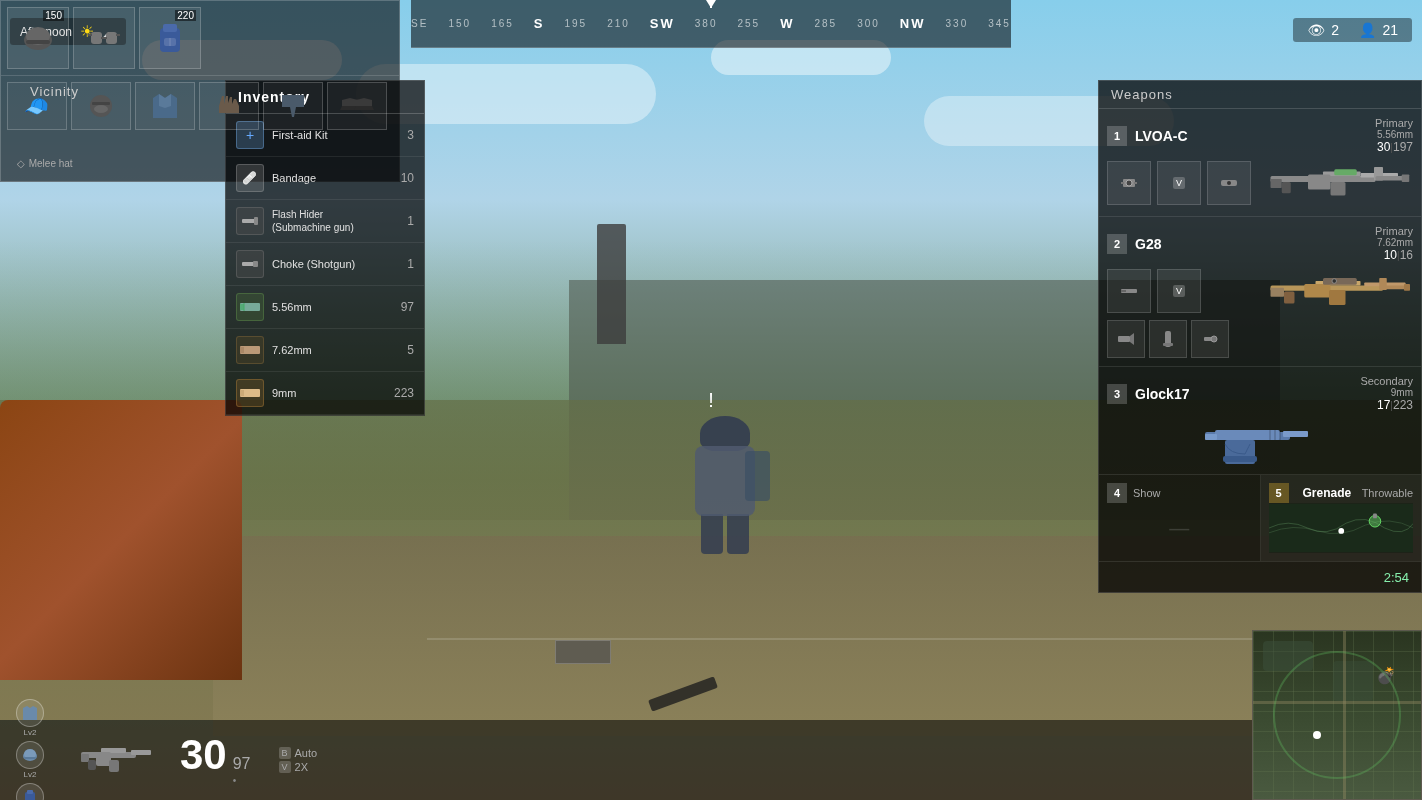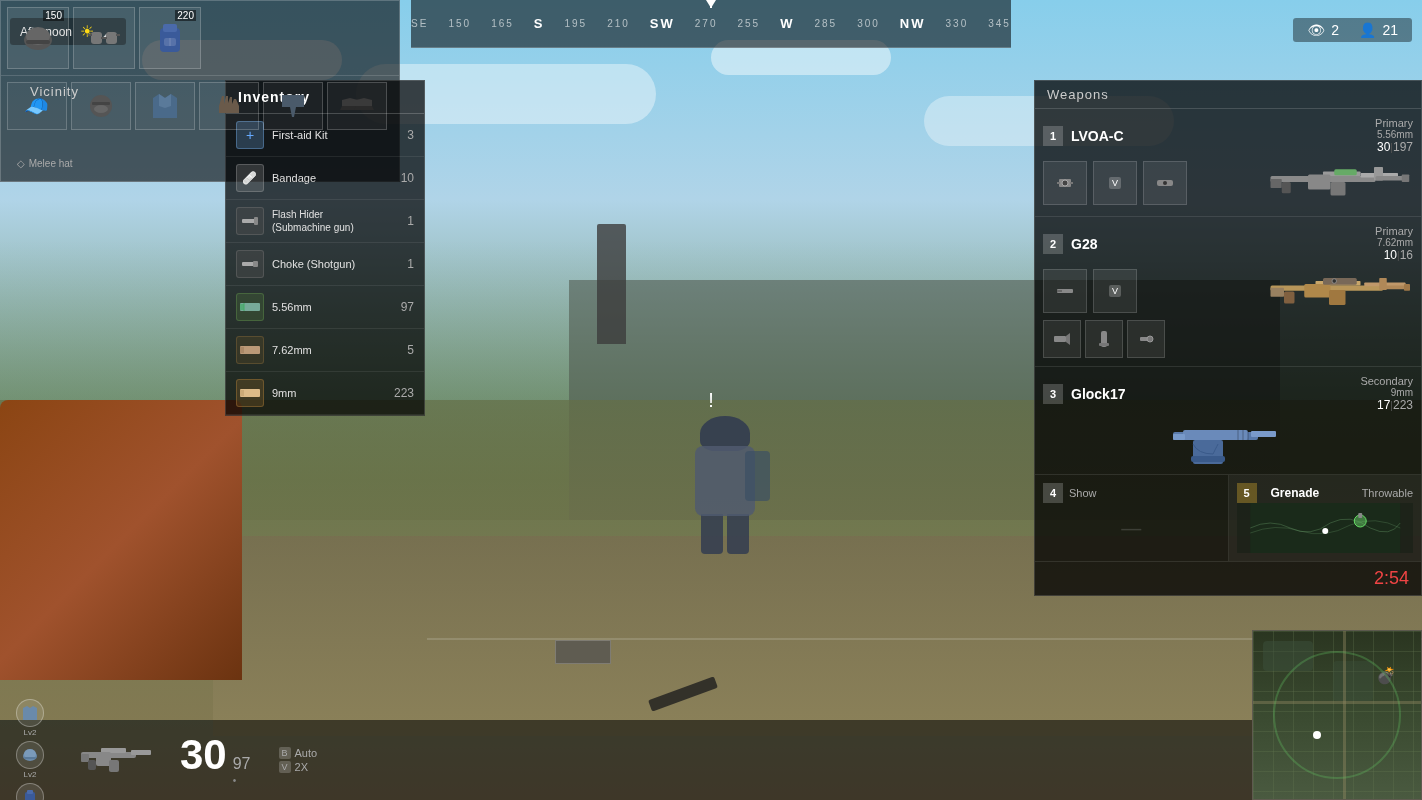--- a/index.html
+++ b/index.html
@@ -250,21 +250,21 @@
       align-items: center;
       gap: 4px;
       cursor: pointer;
       pointer-events: all;
     }
 
     
     #weapons-panel {
       top: 80px;
       right: 0;
-      width: 388px;
+      width: 324px;
       background: rgba(0,0,0,0.75);
       border: 1px solid rgba(255,255,255,0.15);
     }
 
     #weapons-title {
       font-size: 13px;
       color: #ccc;
       padding: 6px 12px;
       border-bottom: 1px solid rgba(255,255,255,0.15);
       letter-spacing: 1px;
@@ -589,21 +589,21 @@
   <div id="compass-bar">
     <div class="compass-marker"></div>
     <div class="compass-labels">
       <span class="number">SE</span>
       <span class="number">150</span>
       <span class="number">165</span>
       <span class="cardinal">S</span>
       <span class="number">195</span>
       <span class="number">210</span>
       <span class="cardinal">SW</span>
-      <span class="number">270</span>
+      <span class="number">380</span>
       <span class="number">255</span>
       <span class="cardinal">W</span>
       <span class="number">285</span>
       <span class="number">300</span>
       <span class="cardinal">NW</span>
       <span class="number">330</span>
       <span class="number">345</span>
     </div>
 
     <div style="position:absolute;top:0;left:50%;transform:translateX(-50%);width:0;height:0;border-left:5px solid transparent;border-right:5px solid transparent;border-top:8px solid #fff;"></div>
@@ -960,21 +960,21 @@
 
               <circle cx="110" cy="18" r="6" fill="rgba(100,200,100,0.5)" stroke="#6d6" strokewidth="1"></circle>
               <rect x="108" y="10" width="4" height="5" fill="#888" rx="1"></rect>
             </svg>
           </div>
         </div>
       </div>
     </div>
 
     <div style="padding:6px 12px;text-align:right;">
-      <span style="font-size:18px;color:#ef4444;">2:54</span>
+      <span style="font-size:13px;color:#86efac;">2:54</span>
     </div>
   </div>
 
   <div id="bottom-hud">
 
     <div class="armor-icons">
       <div class="armor-row">
         <div style="display:flex;flex-direction:column;align-items:center;gap:1px;">
           <div class="armor-icon-item">
             <svg width="18" height="18" viewBox="0 0 18 18">

